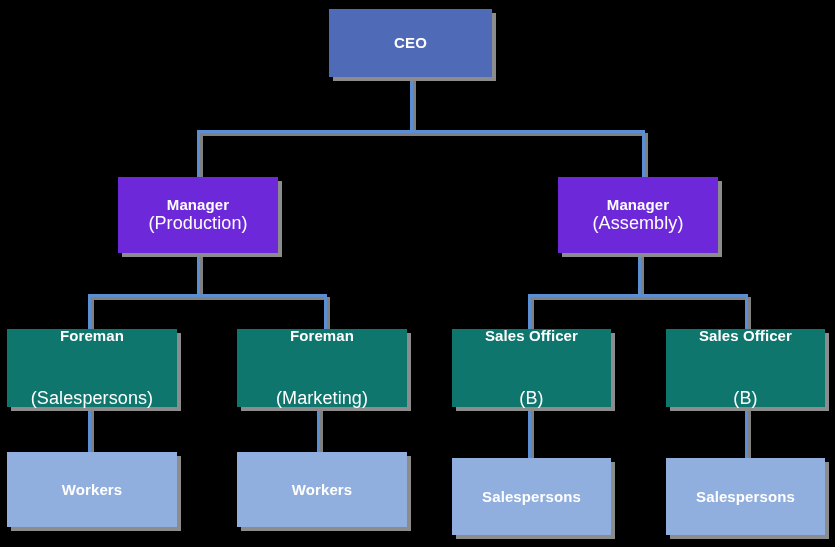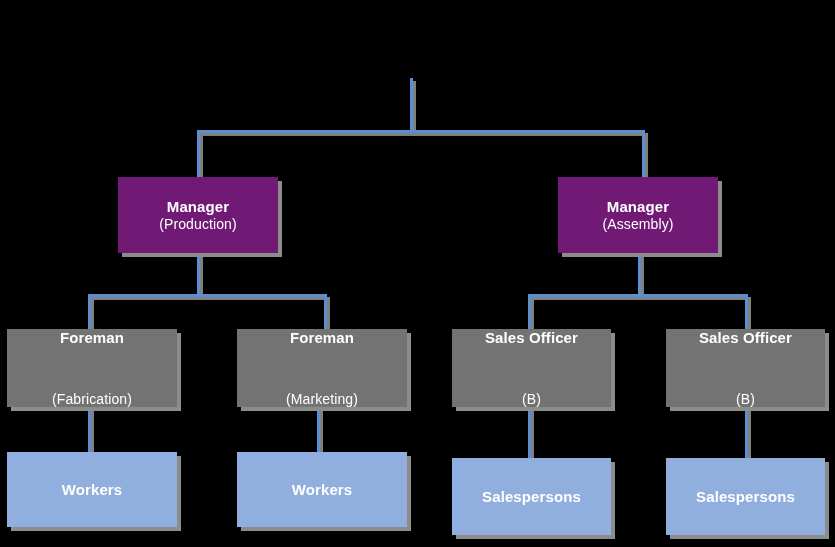--- a/index.html
+++ b/index.html
@@ -39,28 +39,28 @@
     line-height: 1.18;
     z-index: 3;
   }
   .node .title {
     font-weight: bold;
     font-size: 15px;
     letter-spacing: 0.1px;
   }
   .node .sub {
     font-weight: normal;
-    font-size: 14px;
+    font-size: 18px;
     letter-spacing: 0.1px;
   }
   .node .sub:empty { display: none; }
 
   .lvl-ceo      { background: #4F6BB8; }
-  .lvl-manager  { background: #701a75; }
-  .lvl-officer  { background: #737373; gap: 44px; }
+  .lvl-manager  { background: #6d28d9; }
+  .lvl-officer  { background: #0f766e; gap: 44px; }
   .lvl-staff    { background: #90AEDE; }
 </style>
 </head>
 <body>
 
 <div id="chart-root">
 
   <div class="conn v" style="left:410px; top:78px;  height:52px;"></div>
   <div class="conn h" style="left:197px; top:130px; width:448px;"></div>
   <div class="conn v" style="left:197px; top:130px; height:47px;"></div>
@@ -74,34 +74,38 @@
   <div class="conn v" style="left:638px; top:252px; height:42px;"></div>
   <div class="conn h" style="left:528px; top:294px; width:220px;"></div>
   <div class="conn v" style="left:528px; top:294px; height:35px;"></div>
   <div class="conn v" style="left:745px; top:294px; height:35px;"></div>
 
   <div class="conn v" style="left:88px;  top:406px; height:46px;"></div>
   <div class="conn v" style="left:317px; top:406px; height:46px;"></div>
   <div class="conn v" style="left:528px; top:406px; height:52px;"></div>
   <div class="conn v" style="left:745px; top:406px; height:52px;"></div>
 
+  <div class="node lvl-ceo" style="left:329px; top:9px; width:163px; height:68px;">
+    <span class="title">CEO</span>
+
+  </div>
 
   <div class="node lvl-manager" style="left:118px; top:177px; width:160px; height:76px;">
     <span class="title">Manager</span>
     <span class="sub">(Production)</span>
   </div>
 
   <div class="node lvl-manager" style="left:558px; top:177px; width:160px; height:76px;">
     <span class="title">Manager</span>
     <span class="sub">(Assembly)</span>
   </div>
 
   <div class="node lvl-officer" style="left:7px; top:329px; width:170px; height:78px;">
     <span class="title">Foreman</span>
-    <span class="sub">(Fabrication)</span>
+    <span class="sub">(Salespersons)</span>
   </div>
 
   <div class="node lvl-officer" style="left:237px; top:329px; width:170px; height:78px;">
     <span class="title">Foreman</span>
     <span class="sub">(Marketing)</span>
   </div>
 
   <div class="node lvl-officer" style="left:452px; top:329px; width:159px; height:78px;">
     <span class="title">Sales Officer</span>
     <span class="sub">(B)</span>

